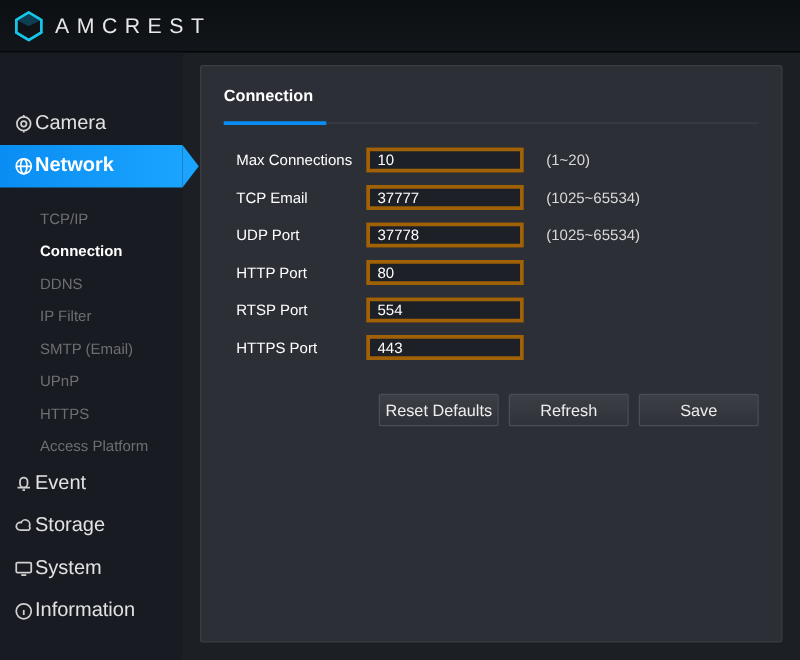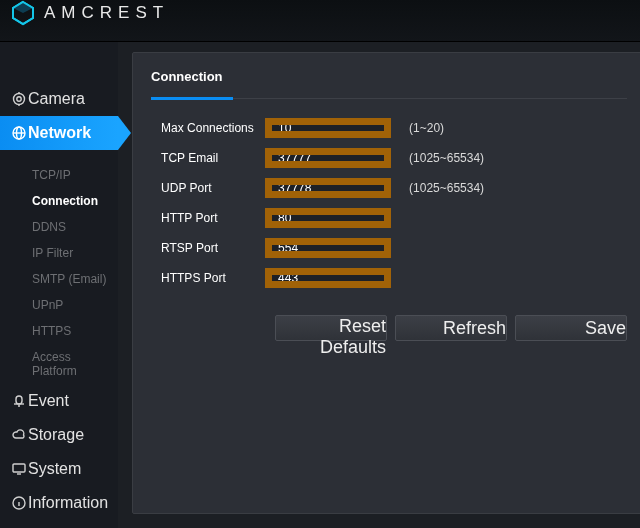--- a/index.html
+++ b/index.html
@@ -4,21 +4,21 @@
 <style>
   * { box-sizing: border-box; margin: 0; padding: 0; }
   html, body { width: 640px; height: 528px; overflow: hidden; font-family: Arial, Helvetica, sans-serif; }
   body { background: #1c1f24; color: #c8c8c8; font-size: 12px; }
 
   .header {
     height: 42px;
     background: linear-gradient(to bottom, #0c0f12 0%, #121519 100%);
     border-bottom: 1px solid #000;
     display: flex;
-    align-items: flex-start;
+    align-items: center;
     padding-left: 10px;
   }
   .logo-wrap { display: flex; align-items: center; gap: 8px; }
   .logo-mark svg { display: block; }
   .logo-text { font-family: "Arial", sans-serif; font-size: 17px; letter-spacing: 6px; color: #e8e8e8; font-weight: 400; }
 
   .shell { display: flex; height: calc(100% - 42px); }
 
   .sidebar {
     width: 165px;
@@ -72,39 +72,38 @@
   }
   .title-underline .accent { position:absolute; left:0; top:-1px; height:3px; width:82px; background:#0a8df2; }
 
   .form { display: flex; flex-direction: column; gap: 8px; padding-left: 10px; }
   .row { display: flex; align-items: center; gap: 0; height: 22px; }
   .lbl { width: 104px; color: #fff; font-size: 12px; }
   .fld {
     width: 126px;
     height: 20px;
     background: #1d2026;
-    border: 7px solid #a16207;
+    border: 3px solid #a16207;
     color: #fff;
     font-size: 12px;
     padding: 0 6px;
     outline: none;
   }
   .hint { margin-left: 18px; color: #d9d9d9; font-size: 12px; }
 
   .btn-row { display: flex; gap: 8px; margin-top: 18px; padding-left: 114px; }
   .btn {
-    width: 112px;
+    width: 96px;
     height: 26px;
     background: linear-gradient(to bottom, #3c3f46 0%, #2f3238 100%);
     border: 1px solid #4b4e55;
     color: #eee;
-    font-size: 18px;
+    font-size: 13px;
     cursor: pointer;
     border-radius: 2px;
-    text-align: right;
   }
 </style>
 </head>
 <body>
 
 <div class="header">
   <div class="logo-wrap">
     <span class="logo-mark">
       <svg width="26" height="26" viewBox="0 0 26 26">
         <polygon points="13,2 23,8 23,18 13,24 3,18 3,8" fill="none" stroke="#14c5e8" stroke-width="2"></polygon>

